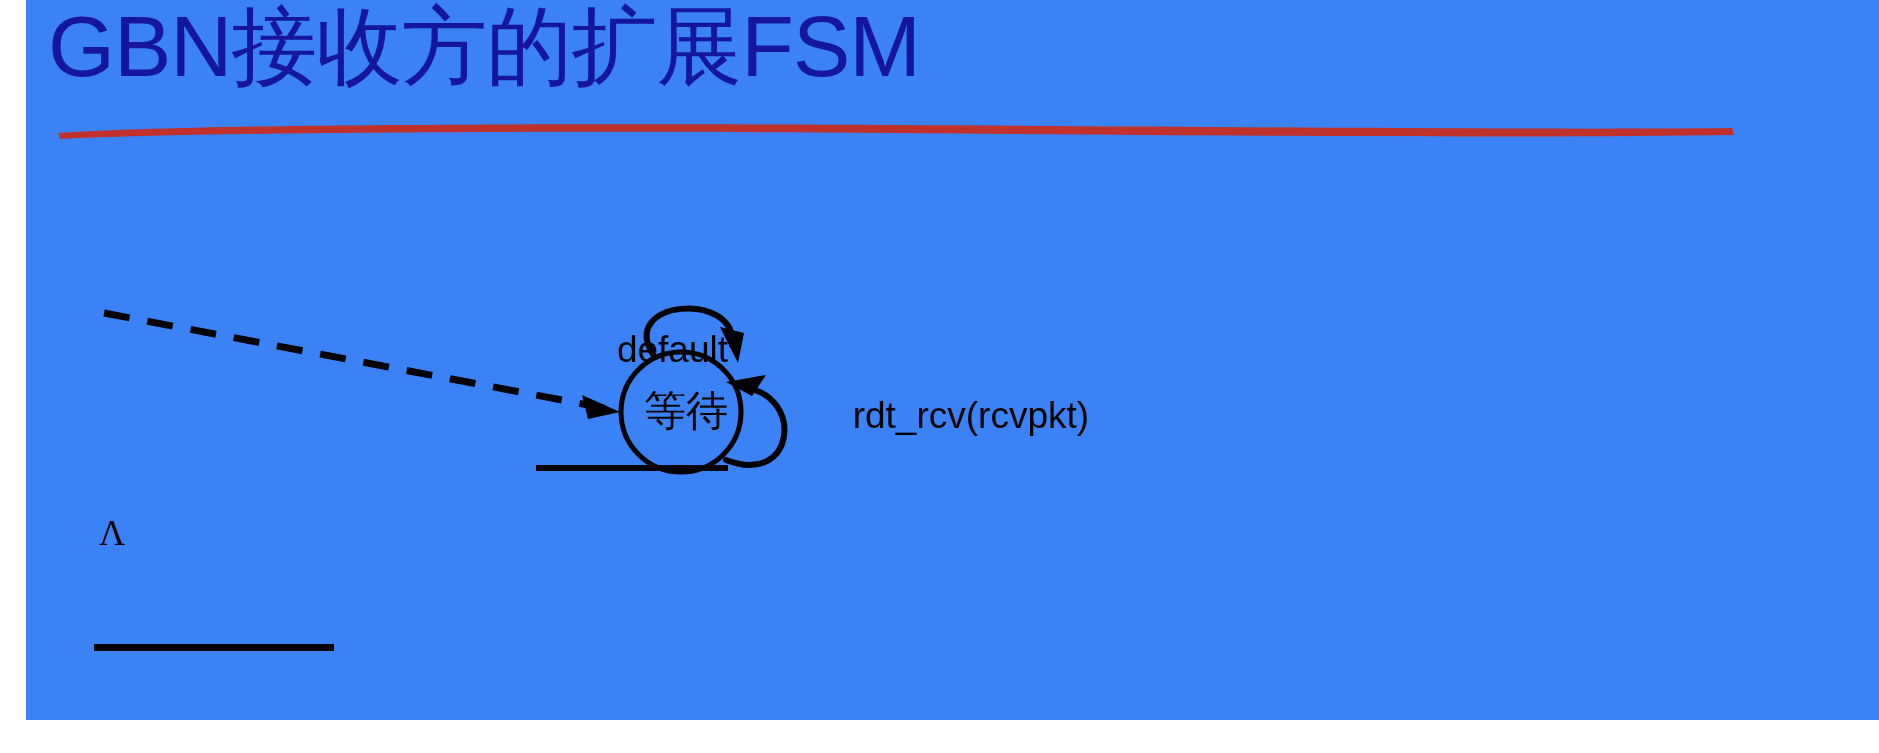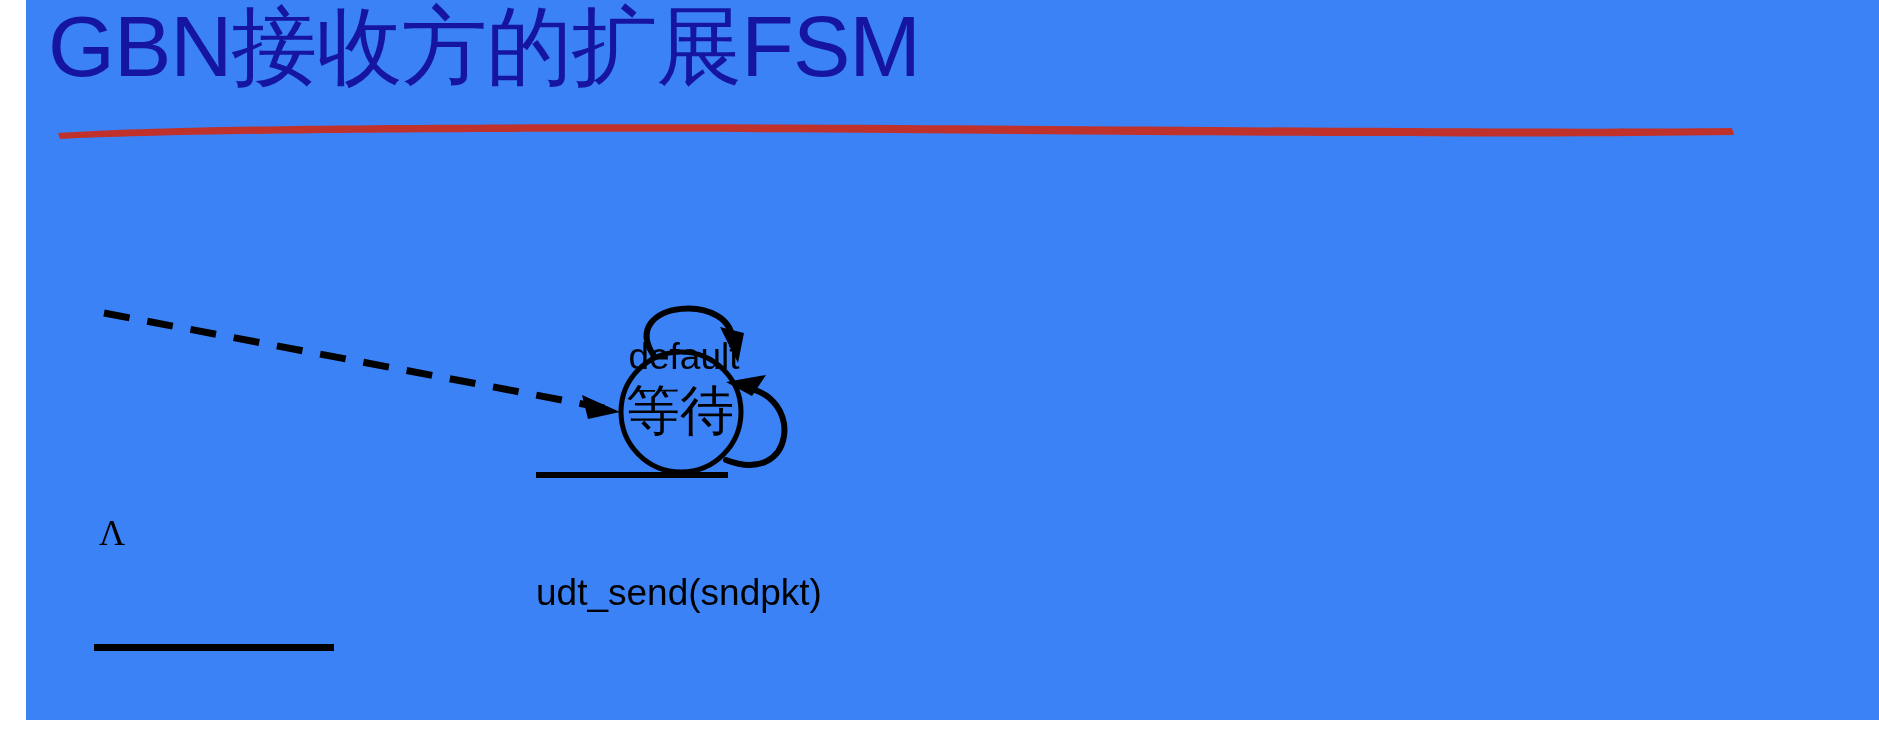--- a/index.html
+++ b/index.html
@@ -51,22 +51,22 @@
     position: absolute;
     color: #000000;
     font-size: 37px;
     line-height: 45px;
     white-space: pre;
   }
 
   
   #top-label {
     left: 510px;
-    top: 244px;
-    text-align: center;
+    top: 237px;
+    text-align: right;
   }
   #top-label .num {
     display: block;
     padding-left: 10px;
   }
   #top-label .bar {
     display: block;
     width: 192px;
     height: 6px;
     background: #000;
@@ -108,22 +108,22 @@
     line-height: 45px;
   }
   #trans-label .num .ind { padding-left: 22px; }
 
   
   #state-label {
     position: absolute;
     left: 600px;
     top: 385px;
     width: 120px;
-    text-align: left;
-    font-size: 54px;
+    text-align: center;
+    font-size: 42px;
     line-height: 52px;
     color: #000;
     font-family: "DejaVu Sans", sans-serif;
   }
 </style>
 </head>
 <body>
 
 <div id="slide">
 
@@ -151,35 +151,34 @@
       <path d="M700,460 C770,487 778,395 719,388" fill="none" stroke="#000" stroke-width="6" stroke-linecap="round"></path>
       <path d="M700,382 L740,375 L726,396 Z" fill="#000"></path>
     </g>
   </svg>
 
   <div id="state-label">等待</div>
 
   <div class="txt" id="top-label">
     <span class="num">default</span>
     <span class="bar"></span>
-    <span class="den">udt_send(sndpkt)</span>
   </div>
 
   <div class="txt" id="init-label">
     <span class="num">Λ</span>
     <span class="bar"></span>
     <span class="den">
       <br>
       <br>
       
     </span>
   </div>
 
   <div class="txt" id="trans-label">
     <span class="num">
-      <br>
+      <span>rdt_rcv(rcvpkt)</span><br>
       <br>
     </span>
     
     
   </div>
 
 </div>
 
 </body></html>

